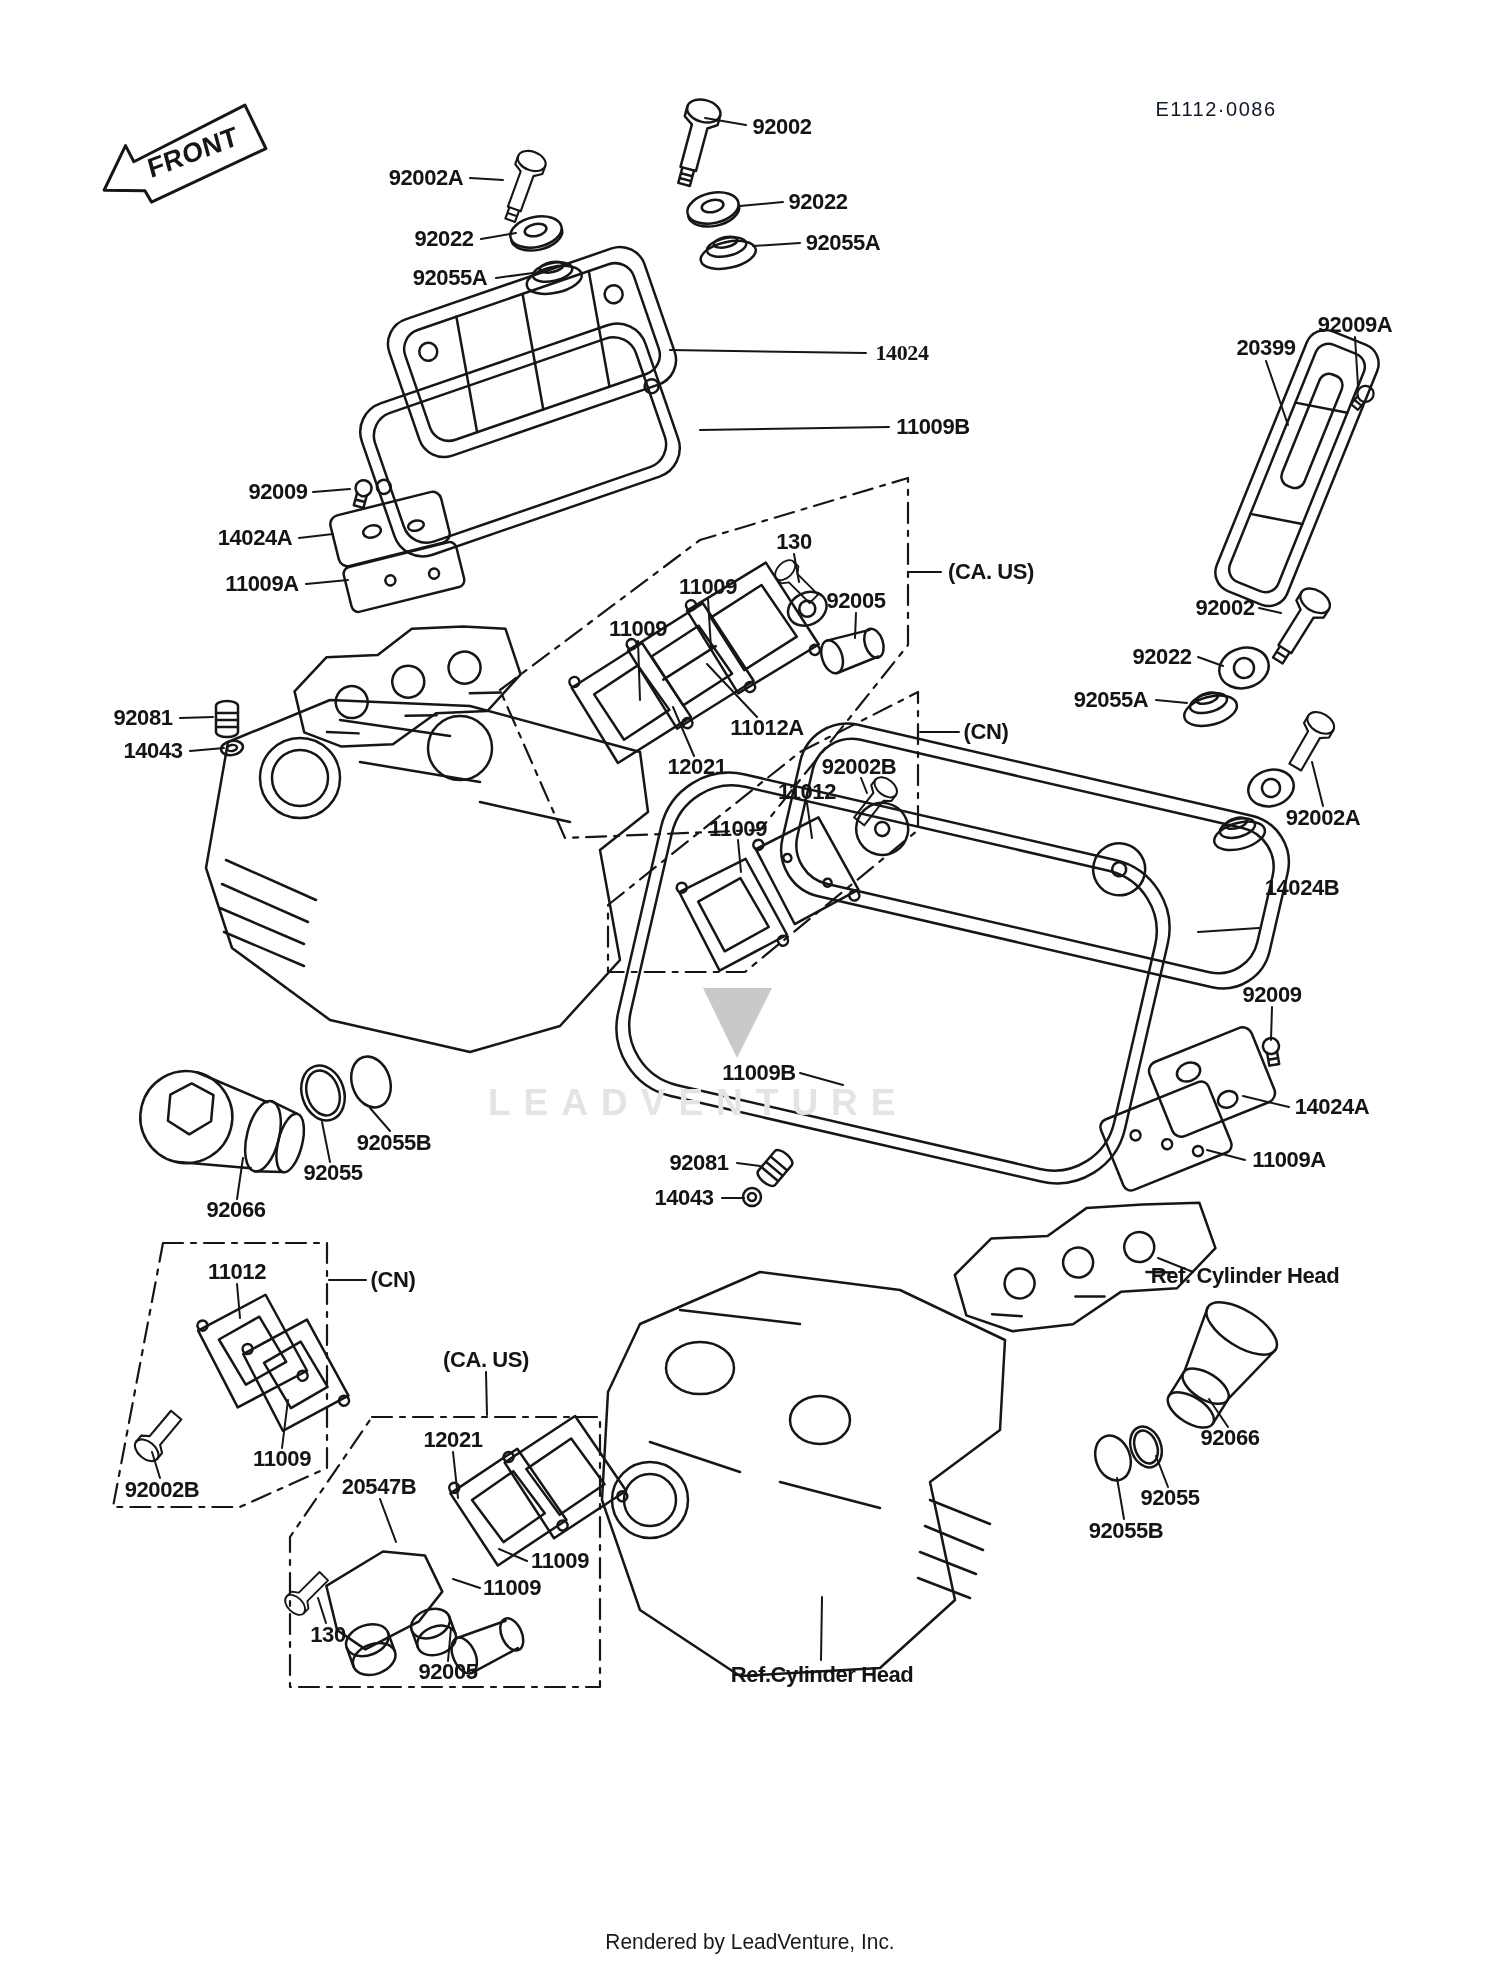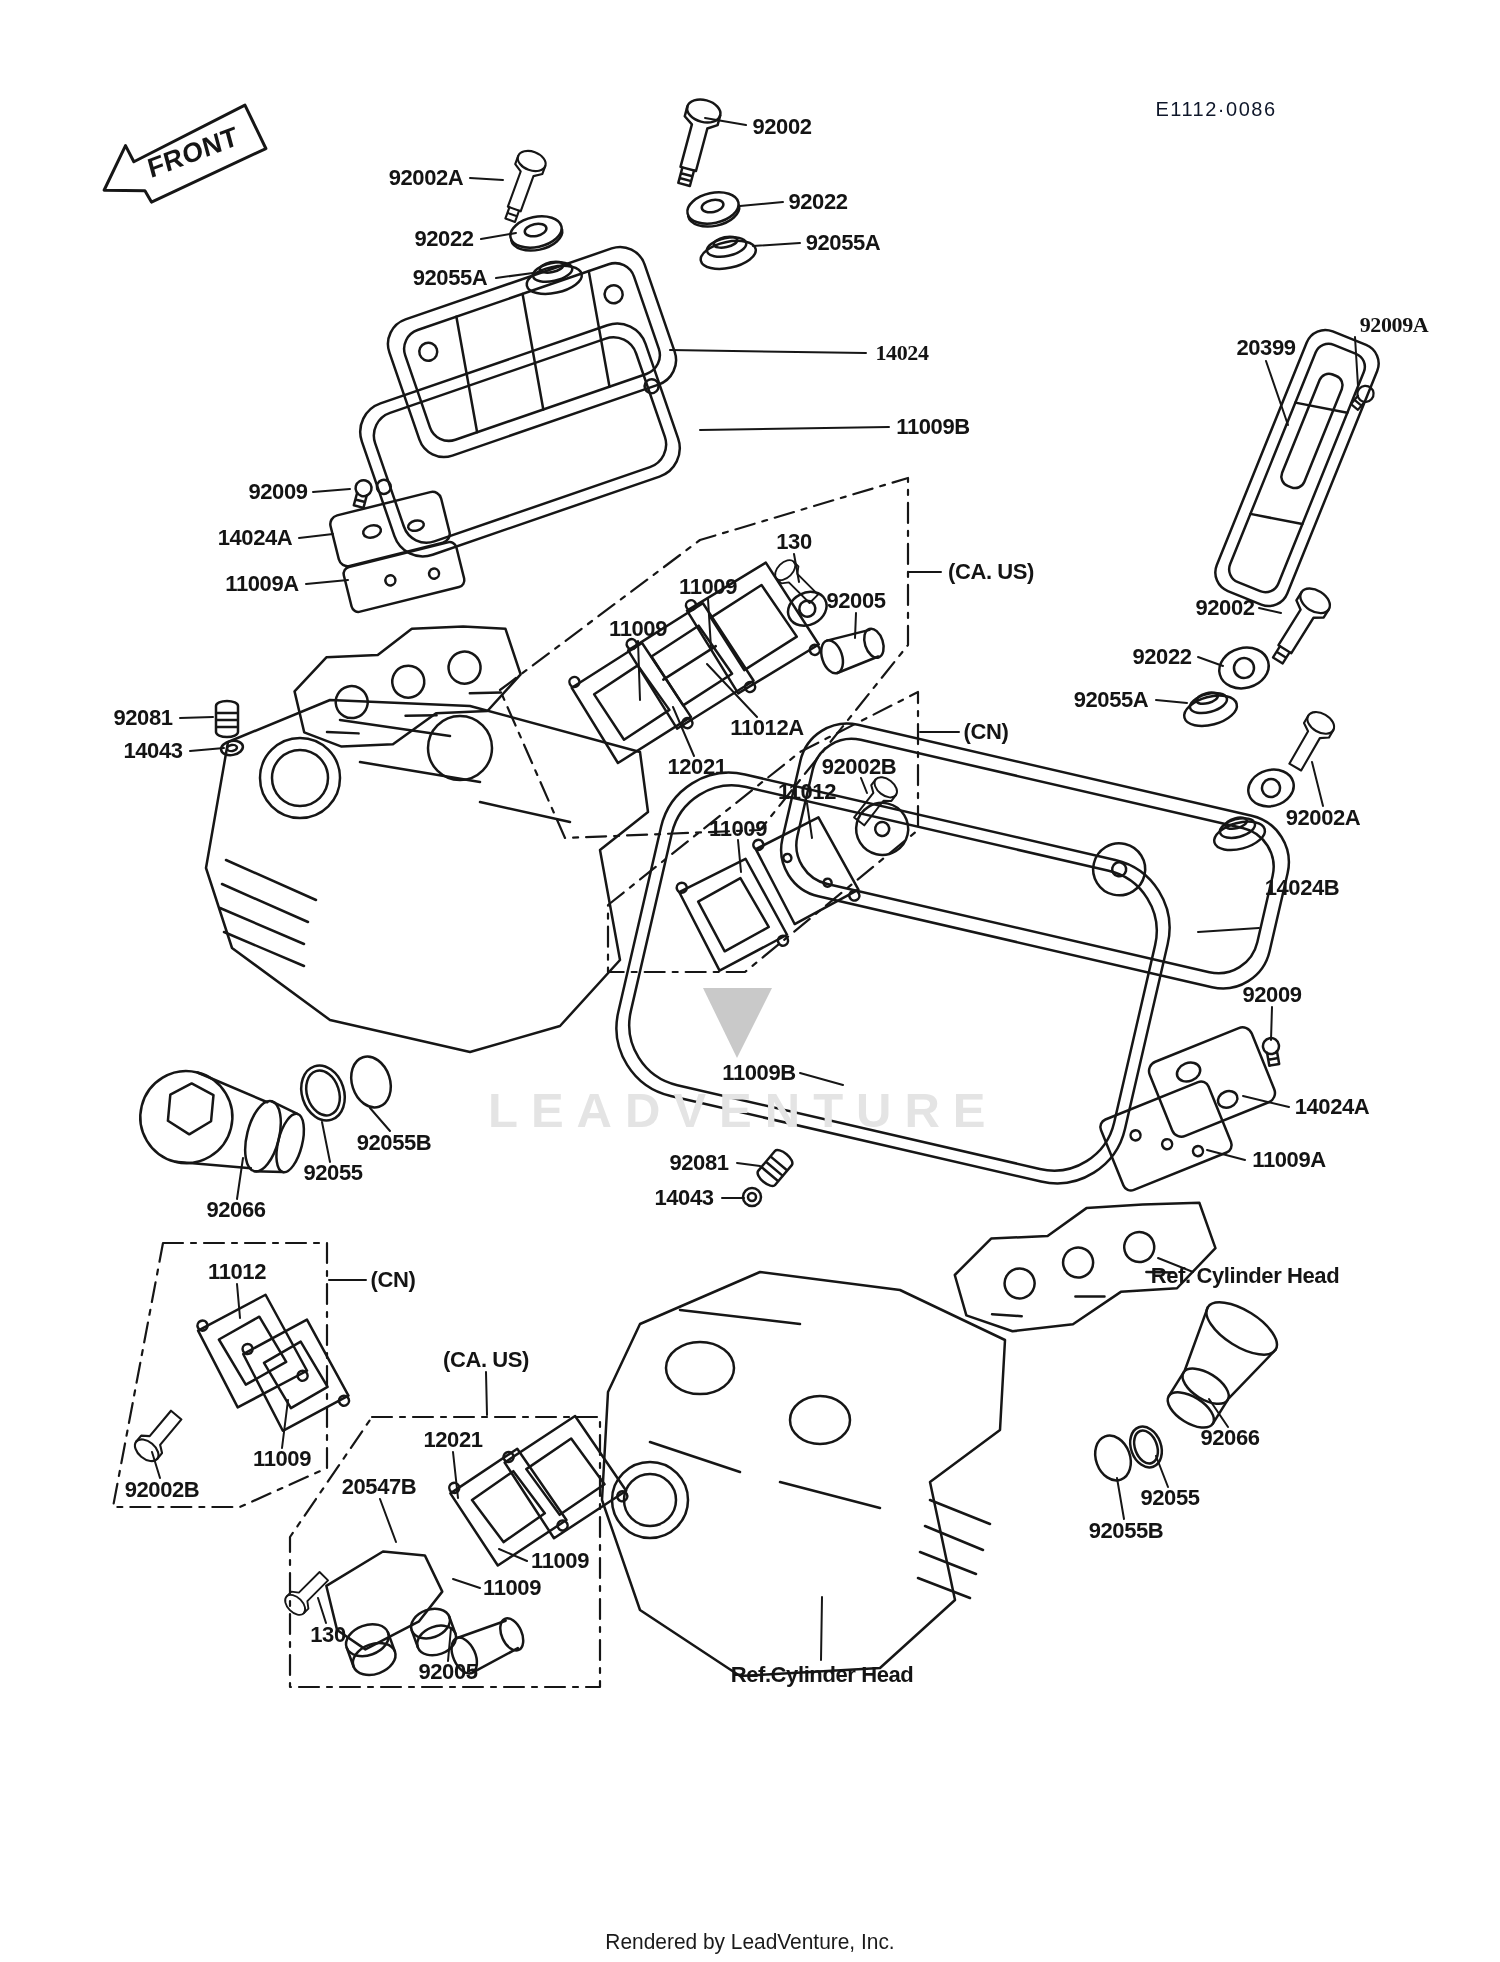--- a/index.html
+++ b/index.html
@@ -3,21 +3,21 @@
 <meta charset="utf-8">
 <style>
   html,body{margin:0;padding:0;background:#fff}
   .stage{position:relative;width:1500px;height:1962px;background:#fff;overflow:hidden;
          font-family:"Liberation Sans",sans-serif;color:#151515}
   .artsvg{position:absolute;left:0;top:0}
   .plabel{position:absolute;transform:translate(-50%,-50%);font-weight:bold;font-size:22px;
           color:#141414;white-space:nowrap;letter-spacing:-0.4px}
   .refcode{position:absolute;transform:translate(-50%,-50%);font-size:20px;color:#0f172a;
            letter-spacing:1.5px;font-weight:normal}
-  .watermark{position:absolute;left:488px;top:1082px;font-size:49px;font-weight:bold;
+  .watermark{position:absolute;left:488px;top:1082px;font-size:37px;font-weight:bold;
              letter-spacing:13px;color:#e4e4e4;white-space:nowrap}
   .front{position:absolute;left:193px;top:153px;
          transform:translate(-50%,-50%) rotate(-21deg) skewX(-6deg);
          font-weight:bold;font-size:27px;letter-spacing:.5px}
   .footer{position:absolute;left:750px;top:1942px;transform:translate(-50%,-50%) scaleX(.95);
           font-size:22px;color:#1a1a1a;white-space:nowrap}
 </style>
 </head>
 <body>
 
@@ -368,21 +368,21 @@
   <div>
       <div class="plabel" style="left: 782px; top: 127px;">92002</div>
       <div class="plabel" style="left: 426px; top: 178px;">92002A</div>
       <div class="plabel" style="left: 444px; top: 239px;">92022</div>
       <div class="plabel" style="left: 450px; top: 278px;">92055A</div>
       <div class="plabel" style="left: 818px; top: 202px;">92022</div>
       <div class="plabel" style="left: 843px; top: 243px;">92055A</div>
       <div class="plabel" style="left: 902px; top: 353px; font-family: Liberation Serif, serif;">14024</div>
       <div class="plabel" style="left: 933px; top: 427px;">11009B</div>
       <div class="plabel" style="left: 1266px; top: 348px;">20399</div>
-      <div class="plabel" style="left: 1394px; top: 325px; font-family: Liberation Serif, serif;">92009A</div>
+      <div class="plabel" style="left: 1355px; top: 325px;">92009A</div>
       <div class="plabel" style="left: 278px; top: 492px;">92009</div>
       <div class="plabel" style="left: 255px; top: 538px;">14024A</div>
       <div class="plabel" style="left: 262px; top: 584px;">11009A</div>
       <div class="plabel" style="left: 708px; top: 587px;">11009</div>
       <div class="plabel" style="left: 638px; top: 629px;">11009</div>
       <div class="plabel" style="left: 794px; top: 542px;">130</div>
       <div class="plabel" style="left: 856px; top: 601px;">92005</div>
       <div class="plabel" style="left: 991px; top: 572px;">(CA. US)</div>
       <div class="plabel" style="left: 767px; top: 728px;">11012A</div>
       <div class="plabel" style="left: 986px; top: 732px;">(CN)</div>

